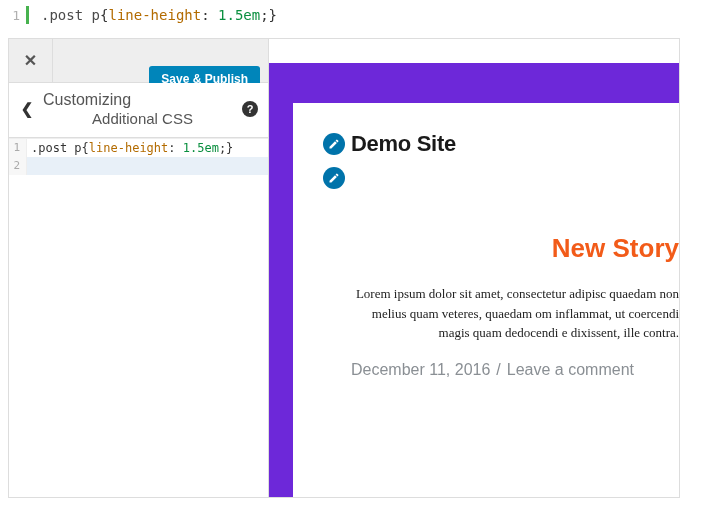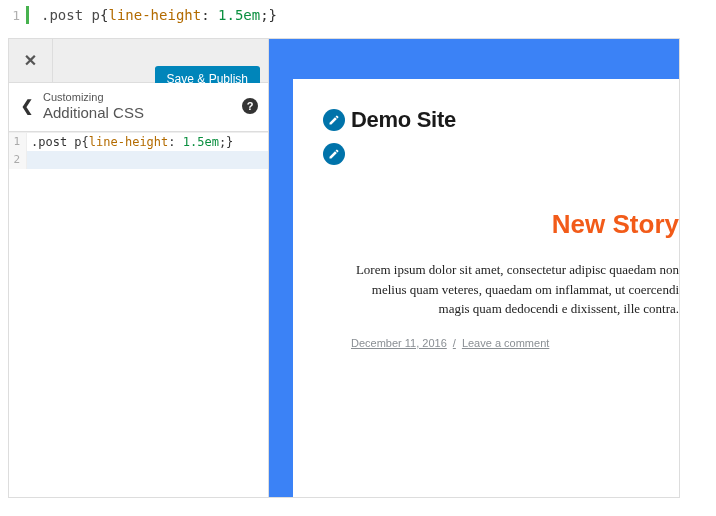--- a/index.html
+++ b/index.html
@@ -11,45 +11,45 @@
   .top-code .sel { color:#4a4a4a; }
   .top-code .prop { color:#b36b00; }
   .top-code .val { color:#0a8f3f; }
   .top-code .punc { color:#333; }
 
   .app { display:flex; height:460px; width:672px; margin-left:8px; border:1px solid #ddd;}
   .sidebar { width:260px; background:#f1f1f1; display:flex; flex-direction:column; border-right:1px solid #ddd;}
   .sb-top { height:44px; background:#eeeeee; display:flex; align-items:center; border-bottom:1px solid #ddd; }
   .sb-close { width:44px; height:44px; display:flex; align-items:center; justify-content:center; color:#555; font-size:16px; border-right:1px solid #ddd; cursor:pointer; font-weight:bold;}
   .sb-top-spacer { flex:1;}
-  .sb-save { background:#0085ba; color:#fff; font-size:12px; padding:6px 12px; border-radius:3px; border:none; margin-right:8px; cursor:pointer; font-weight:400; box-shadow:0 1px 0 #006799;margin-top:36px;}
+  .sb-save { background:#0085ba; color:#fff; font-size:12px; padding:6px 12px; border-radius:3px; border:none; margin-right:8px; cursor:pointer; font-weight:700; box-shadow:0 1px 0 #006799;margin-top:36px;}
   .sb-head { background:#fff; border-bottom:1px solid #ddd; display:flex; align-items:center; padding:8px 10px 10px 6px; position:relative;}
   .sb-back { width:24px; display:flex; align-items:center; justify-content:center; color:#333; cursor:pointer; font-size:15px; font-weight:bold;}
   .sb-head-text { flex:1; padding-left:4px;}
-  .sb-cust { font-size:11px; color:#555; }
-  .sb-title { font-size:15px; color:#555; font-weight:300; margin-top:1px; }
+  .sb-cust { font-size:16px; color:#555; }
+  .sb-title { font-size:15px; color:#555; font-weight:300; margin-top:1px;text-align:center; }
   .sb-help { width:16px; height:16px; border-radius:50%; background:#333; color:#fff; font-size:11px; display:flex; align-items:center; justify-content:center; cursor:pointer; font-weight:bold;}
   .editor { background:#fff; flex:1; font-family:Consolas,Monaco,monospace; font-size:12px; color:#333; border-top:1px solid #eee;}
   .ed-line { display:flex; align-items:center; height:18px;}
   .ed-line.current { background:#e8f0f8; }
   .ed-gut { width:18px; text-align:right; color:#aaa; padding-right:6px; background:#f7f7f7; border-right:1px solid #eee; font-size:11px; height:18px; line-height:18px;}
   .ed-text { padding-left:4px; white-space:pre; }
   .ed-prop { color:#b36b00; }
   .ed-val  { color:#0a8f3f; }
 
-  .preview-wrap { flex:1; background:#3b82f6; padding:0 0 0 0; overflow:hidden;}
+  .preview-wrap { flex:1; background:#6d28d9; padding:0 0 0 0; overflow:hidden;margin-top:24px;}
   .preview { background:#fff; margin:40px 0 0 24px; padding:28px 0 24px 30px; height:420px;}
   .pv-title-row { display:flex; align-items:center; }
   .edit-icon { width:22px; height:22px; border-radius:50%; background:#0073aa; display:flex; align-items:center; justify-content:center; margin-right:6px; cursor:pointer;}
   .edit-icon svg { width:12px; height:12px; fill:#fff;}
   .pv-title { font-size:22px; font-weight:800; color:#1a1a1a; letter-spacing:-0.3px;}
   .edit-icon.solo { margin-top:10px; margin-left:0;}
   .pv-story { color:#f25b19; font-size:26px; font-weight:700; margin-top:44px; margin-left:28px;text-align:right;}
   .pv-body { color:#222; font-size:13px; line-height:1.5em; margin:20px 0 0 28px; font-family:Georgia, serif;text-align:right;}
-  .pv-meta { color:#8a8f94; font-size:11px; margin:18px 0 0 28px;text-decoration:underline; }
+  .pv-meta { color:#8a8f94; font-size:16px; margin:18px 0 0 28px; }
   .pv-meta .sep { margin:0 6px; }
   .pv-meta a { color:#8a8f94; text-decoration:none; cursor:pointer;}
 </style>
 </head>
 <body>
 
 <div class="top-code">
   <span class="gutter">1</span>
   <span class="bar"></span>
   <span class="code">

